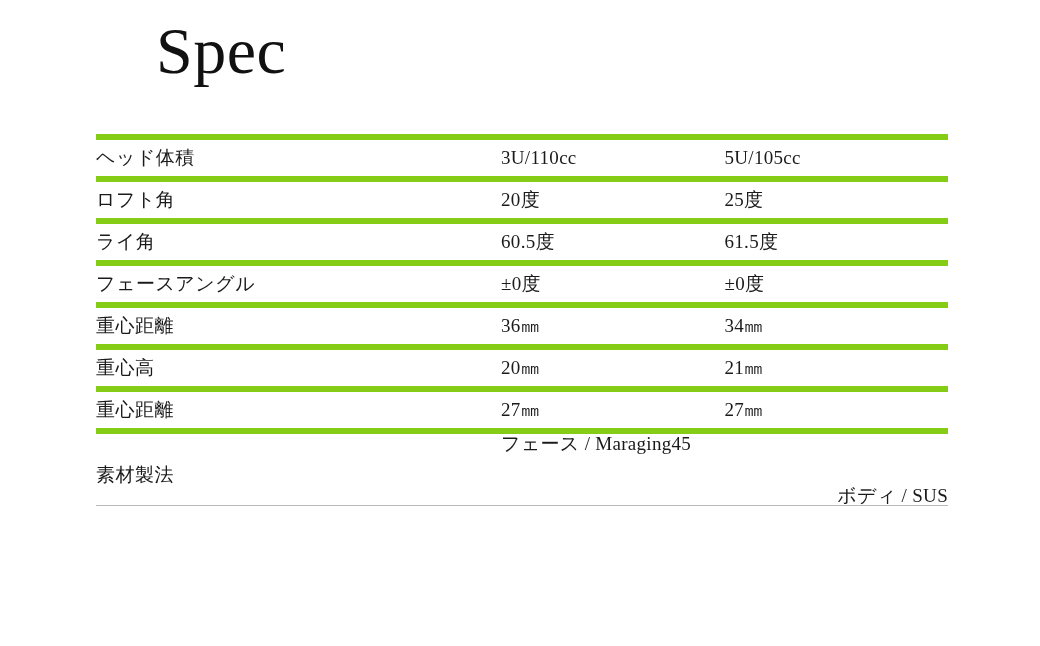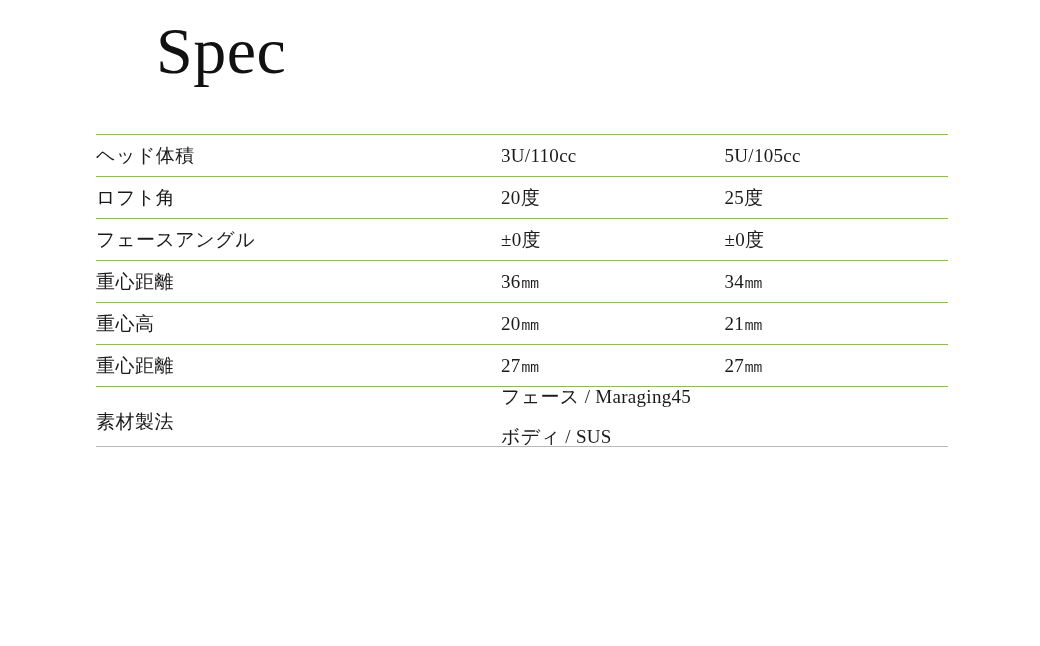--- a/index.html
+++ b/index.html
@@ -36,21 +36,21 @@
     left: 96px;
     top: 134px;
     width: 852px;
   }
   table.spec-table {
     border-collapse: collapse;
     width: 852px;
     table-layout: fixed;
   }
   table.spec-table td {
-    border-top: 1px solid #84cc16;
+    border-top: 6px solid #84cc16;
     padding: 0;
     vertical-align: middle;
     font-size: 19px;
     color: #1a1a1a;
     height: 42px;
   }
   table.spec-table tr:last-child td {
     border-bottom: 1px solid #b9b9b9;
   }
   td.label {
@@ -81,21 +81,22 @@
   }
   td.tall.label {
     padding-top: 10px;
   }
   .mat-line {
     display: block;
     line-height: 1;
     margin-bottom: 0;
   }
   .mat-line + .mat-line {
-    margin-top: 21px;
+    margin-top: 33px;
+    text-align: right;
   }
 </style>
 </head>
 <body>
 
 <div class="page">
 
   <div class="spec-title">Spec</div>
 
   <div class="spec-table-wrap">
@@ -103,20 +104,25 @@
       <tbody>
         <tr>
           <td class="label">ヘッド体積</td>
           <td class="val">3U/110cc</td>
           <td class="val">5U/105cc</td>
         </tr>
         <tr>
           <td class="label">ロフト角</td>
           <td class="val">20度</td>
           <td class="val">25度</td>
+        </tr>
+        <tr>
+          <td class="label">ライ角</td>
+          <td class="val">60.5度</td>
+          <td class="val">61.5度</td>
         </tr>
         <tr>
           <td class="label">フェースアングル</td>
           <td class="val">±0度</td>
           <td class="val">±0度</td>
         </tr>
         <tr>
           <td class="label">重心距離</td>
           <td class="val">36㎜</td>
           <td class="val">34㎜</td>

